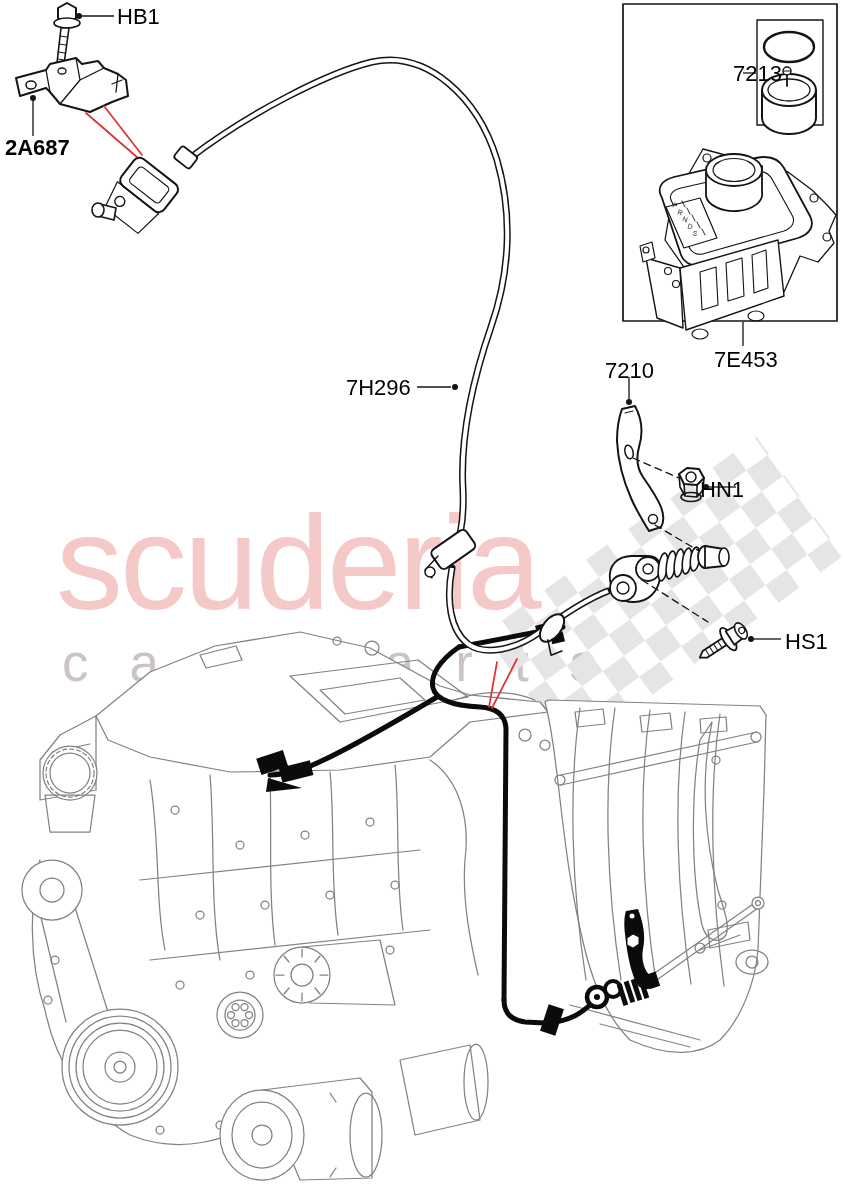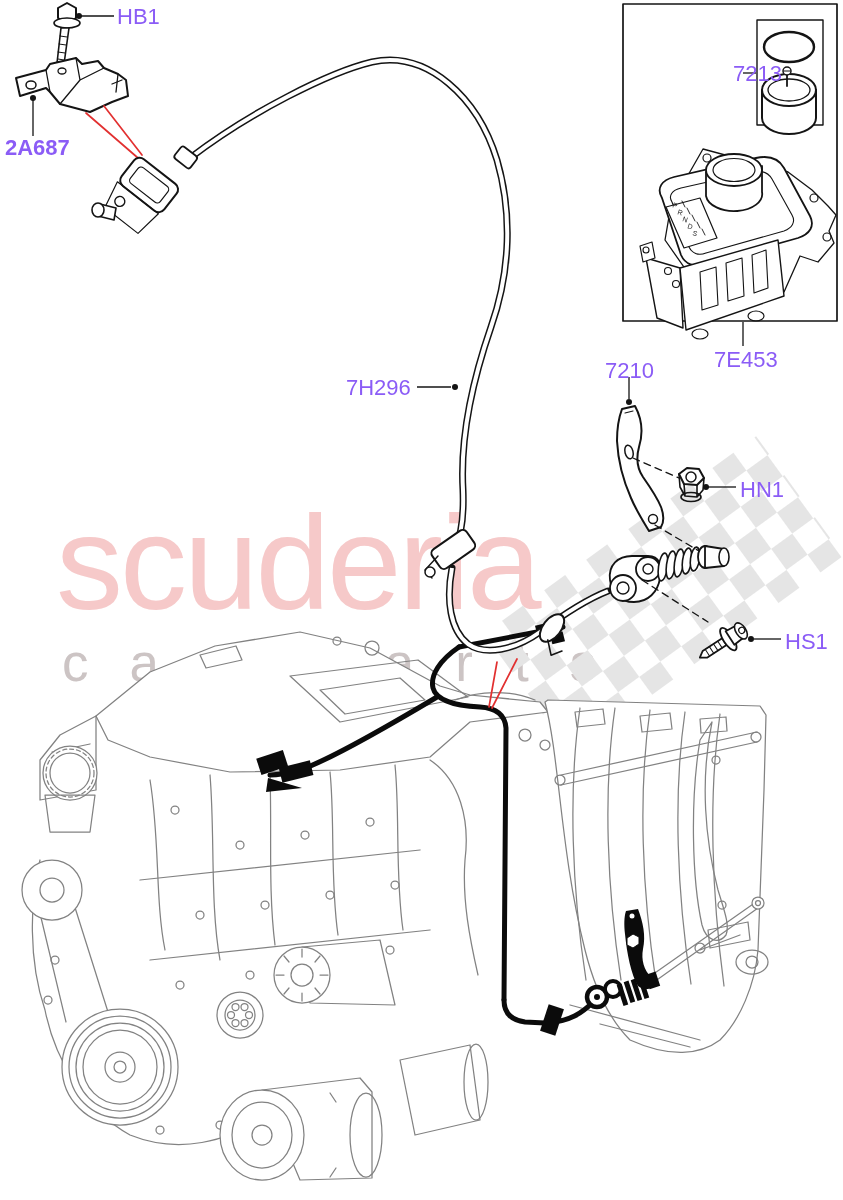--- a/index.html
+++ b/index.html
@@ -4,21 +4,21 @@
 <style>
   html,body{margin:0;padding:0;background:#ffffff;}
   .stage{position:relative;width:843px;height:1200px;background:#fff;overflow:hidden;
          font-family:"Liberation Sans",sans-serif;}
   
   .wm-brand{position:absolute;left:56px;top:496px;font-size:134px;font-weight:400;
             letter-spacing:-3px;color:#f6c9c9;line-height:1;white-space:nowrap;}
   .wm-tag{position:absolute;left:62px;top:636px;font-size:53px;font-weight:400;
           letter-spacing:41px;color:#ccc4c4;line-height:1;white-space:nowrap;}
   
-  .callout{position:absolute;font-size:22px;color:#8b5cf6;line-height:1;white-space:nowrap;}
+  .callout{position:absolute;font-size:22px;color:#000000;line-height:1;white-space:nowrap;}
   svg{position:absolute;left:0;top:0;}
   .k{stroke:#141414;fill:none;stroke-linecap:round;stroke-linejoin:round;}
   .kw{stroke:#141414;fill:#ffffff;stroke-linecap:round;stroke-linejoin:round;}
   .g{stroke:#828282;fill:none;stroke-width:1.25;stroke-linecap:round;stroke-linejoin:round;}
   .gw{stroke:#828282;fill:#ffffff;stroke-width:1.25;stroke-linecap:round;stroke-linejoin:round;}
   .bold{stroke:#0b0b0b;fill:none;stroke-linecap:round;stroke-linejoin:round;}
   .red{stroke:#e23030;fill:none;stroke-width:1.7;stroke-linecap:round;}
   .lead{stroke:#141414;stroke-width:1.3;fill:none;}
   .dot{fill:#141414;stroke:none;}
 </style>
@@ -331,15 +331,15 @@
         <circle class="dot" cx="751" cy="639" r="3"></circle>
     </g>
   </svg>
 
   <div class="callout" style="left:117px;top:6px;">HB1</div>
   <div class="callout" style="left:5px;top:137px;font-weight:bold;">2A687</div>
   <div class="callout" style="left:697px;top:63px;margin-left:36px;">7213</div>
   <div class="callout" style="left:714px;top:349px;">7E453</div>
   <div class="callout" style="left:346px;top:377px;text-align:center;">7H296</div>
   <div class="callout" style="left:605px;top:360px;">7210</div>
-  <div class="callout" style="left:740px;top:479px;">HN1</div>
+  <div class="callout" style="left:700px;top:479px;">HN1</div>
   <div class="callout" style="left:785px;top:631px;">HS1</div>
 </div>
 
 </body></html>

